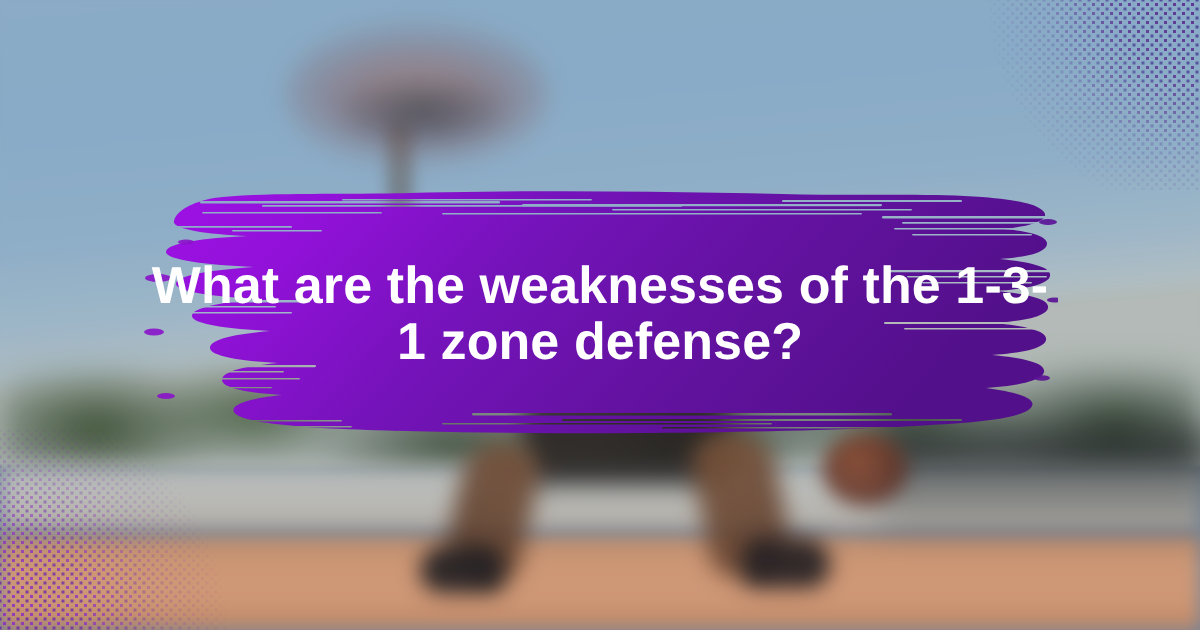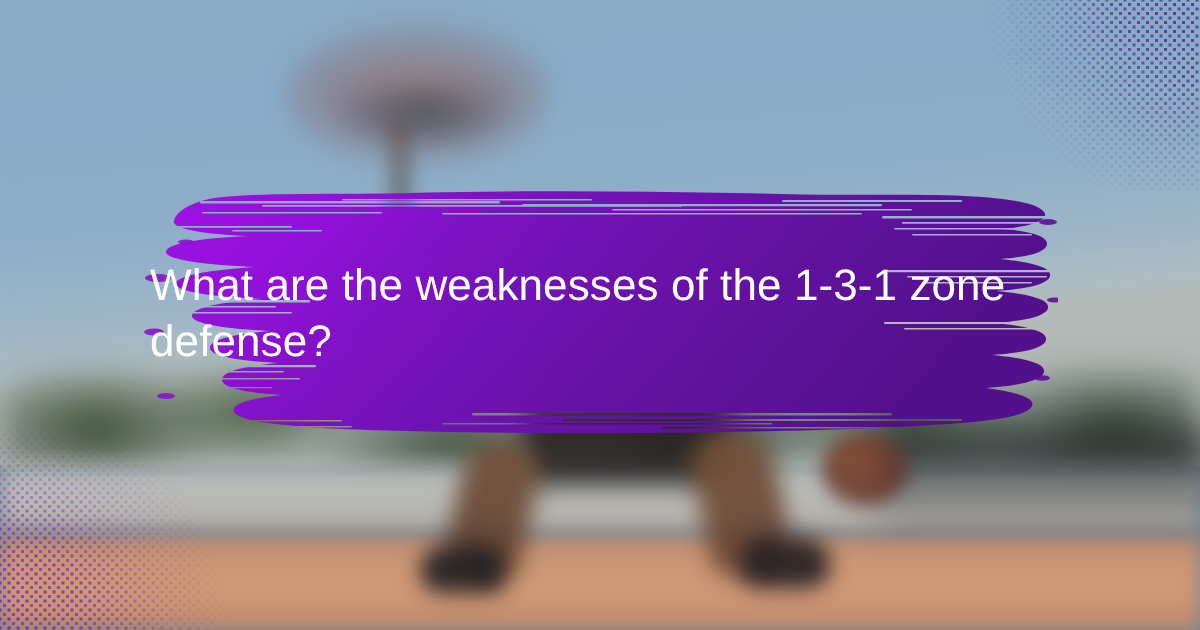--- a/index.html
+++ b/index.html
@@ -173,25 +173,26 @@
     width:916px; height:262px;
   }
 
   .brush-svg { position:absolute; inset:0; width:100%; height:100%; }
 
   
   #headline {
     position:absolute;
     left:150px; top:258px;
     width:900px;
+    text-align:center;
     color:#ffffff;
     font-family:"Liberation Sans", sans-serif;
-    font-size:44px;
+    font-size:52px;
     line-height:56px;
-    font-weight:400;
+    font-weight:700;
     letter-spacing:.1px;
     text-rendering:geometricPrecision;
   }
 </style>
 </head>
 <body>
 
 <div id="card">
 
   <div class="bg-layer bg-sky"></div>

